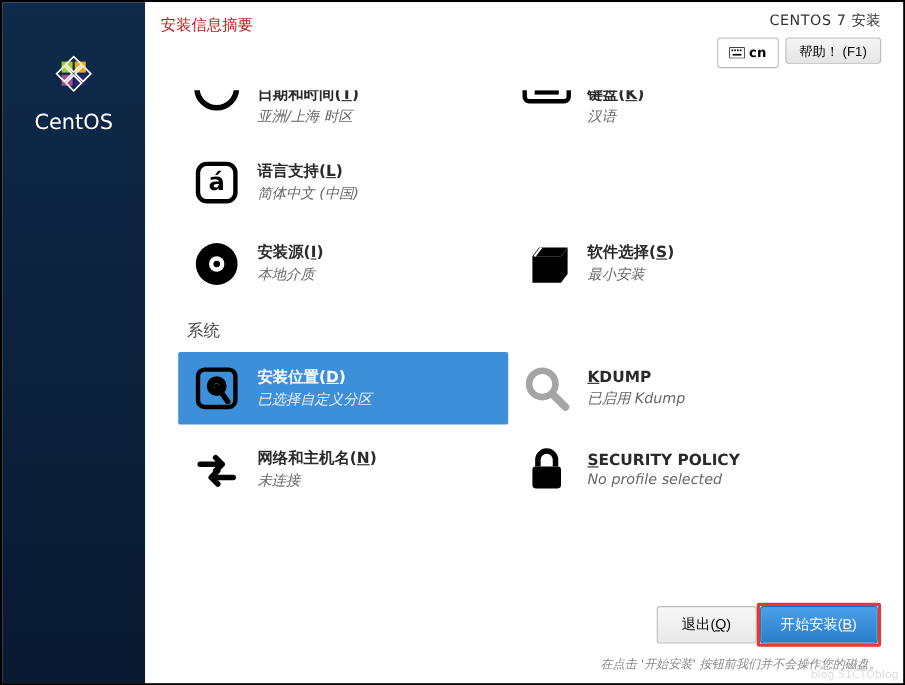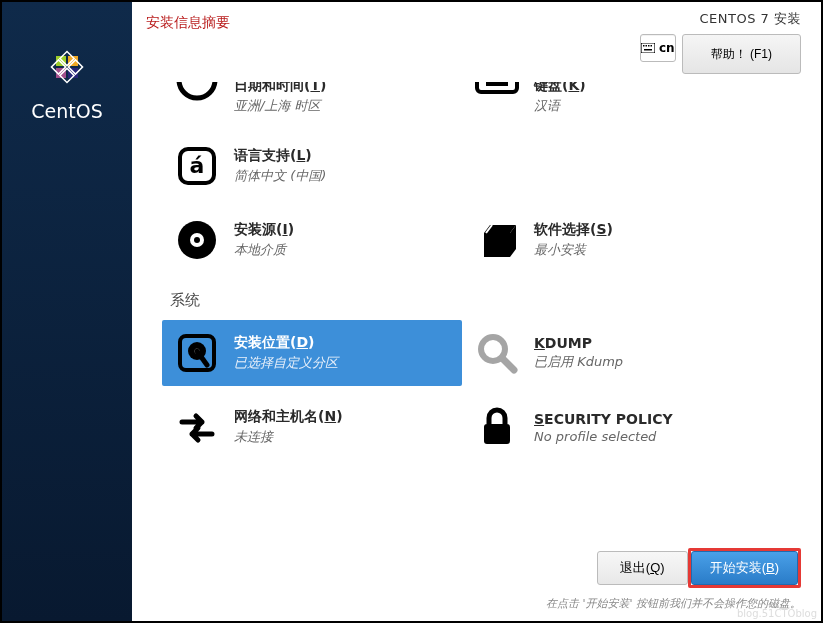--- a/index.html
+++ b/index.html
@@ -73,34 +73,34 @@
       gap: 6px;
       justify-content: flex-end;
     }
     .lang-indicator {
       display: inline-flex;
       align-items: center;
       gap: 4px;
       background: #fff;
       border: 1px solid #bbb;
       border-radius: 3px;
-      padding: 4px 0;
+      padding: 4px 10px;
       font-size: 12px;
       font-weight: bold;
       height: 28px;
       box-shadow: inset 0 1px 0 rgba(0,0,0,0.05);
     }
     .help-button {
       background: linear-gradient(#f5f5f5, #e5e5e5);
       border: 1px solid #bbb;
       border-radius: 3px;
-      padding: 4px 28px;
+      padding: 4px 12px;
       font-size: 12px;
       cursor: pointer;
-      height: 40px;
+      height: 24px;
     }
     .content {
       flex: 1;
       overflow: hidden;
       padding: 0 20px 0 30px;
       position: relative;
     }
     .category-title {
       font-size: 15px;
       color: #4a4a4a;

